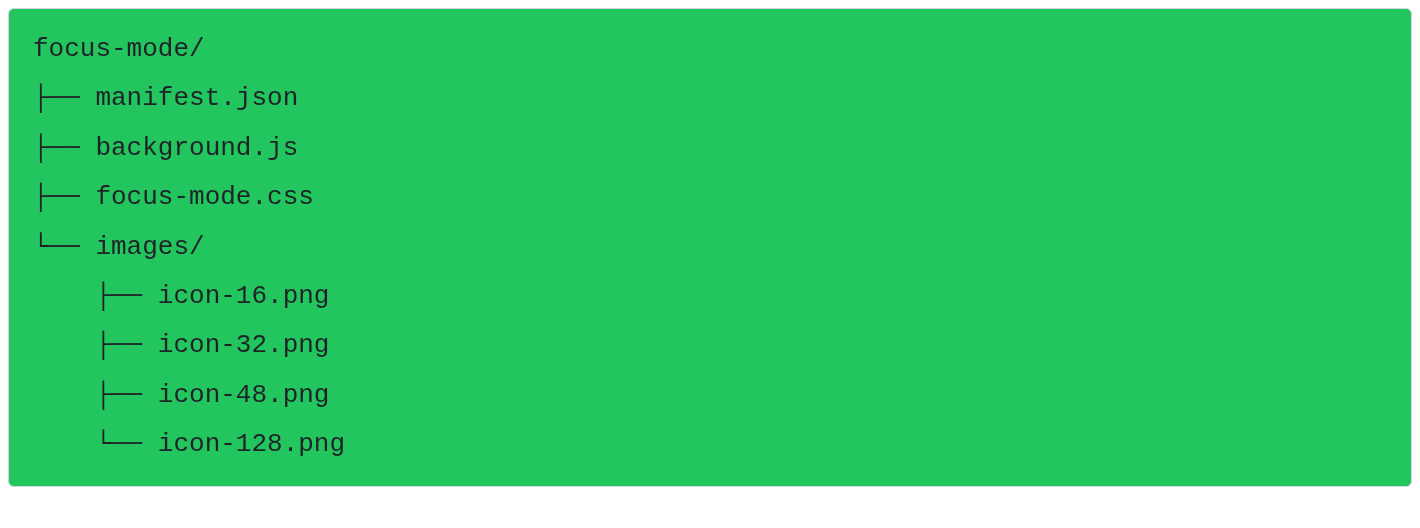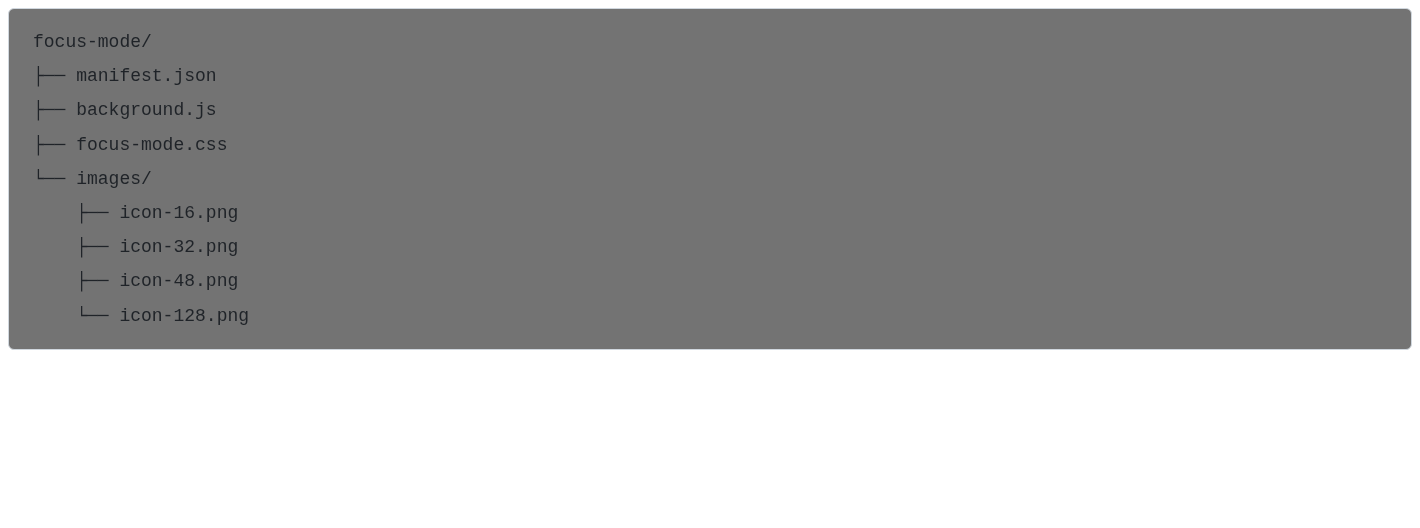--- a/index.html
+++ b/index.html
@@ -6,25 +6,25 @@
       margin: 0;
       padding: 0;
       box-sizing: border-box;
     }
     body {
       background: #ffffff;
       padding: 8px;
       font-family: ui-monospace, SFMono-Regular, "SF Mono", Menlo, Consolas, "Liberation Mono", monospace;
     }
     .code-block {
-      background: #737373;
+      background: #22c55e;
       border: 1px solid #d0d7de;
       border-radius: 6px;
       padding: 16px 24px;
-      font-size: 18px;
+      font-size: 26px;
       line-height: 1.9;
       color: #1f2328;
       white-space: pre;
       overflow-x: auto;
     }
     .tree-line {
       display: block;
     }
   </style>
 </head>

